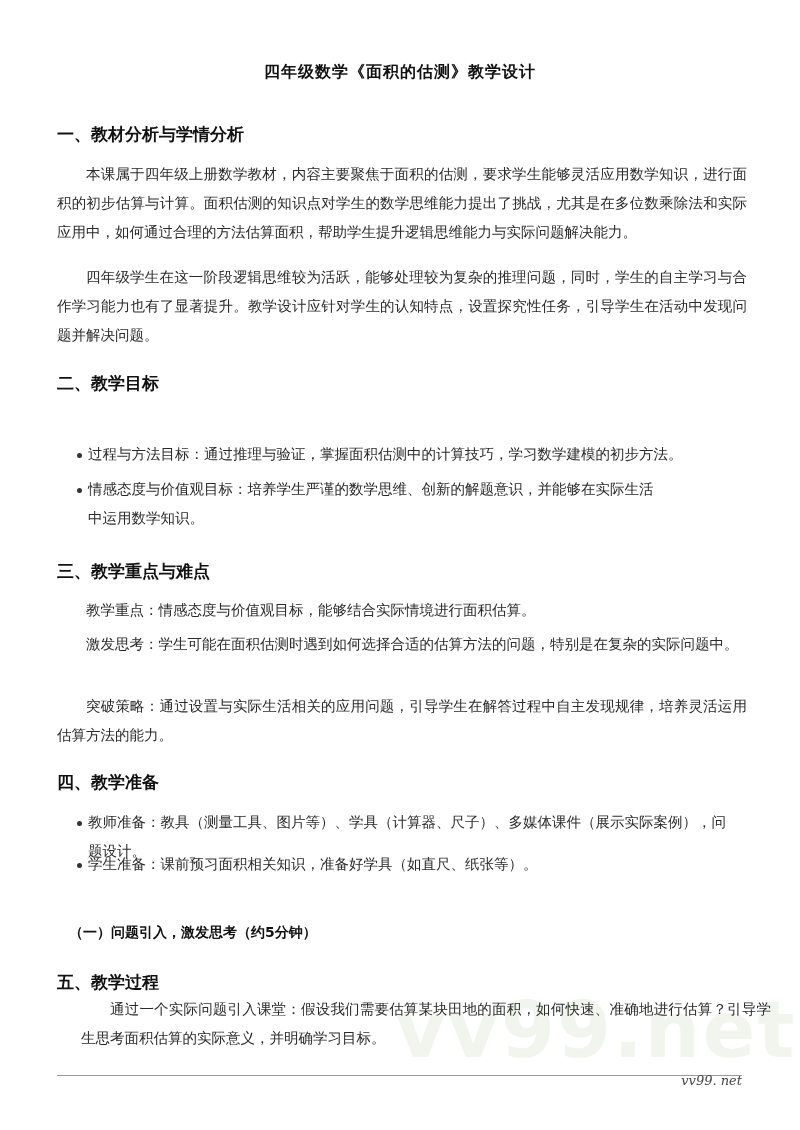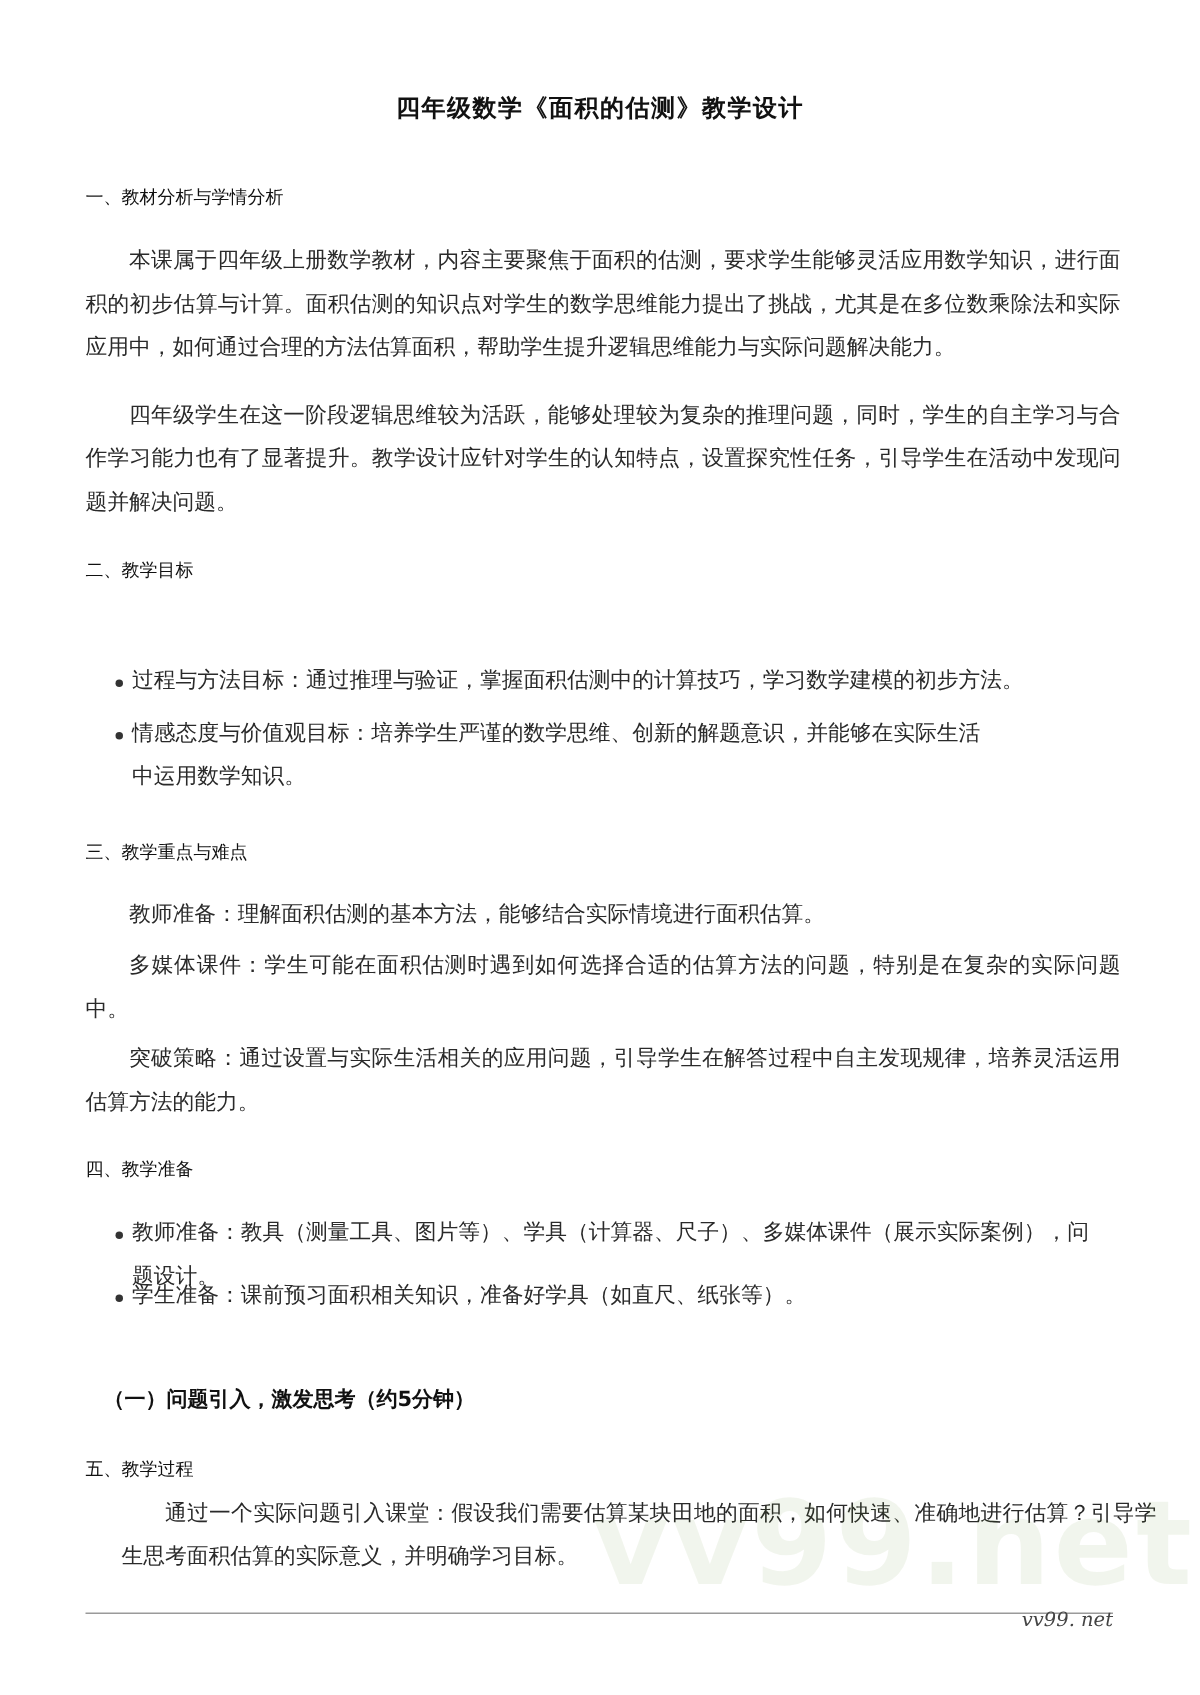--- a/index.html
+++ b/index.html
@@ -5,21 +5,21 @@
   html, body { margin: 0; padding: 0; background: #ffffff; }
   body { width: 800px; height: 1130px; position: relative; overflow: hidden; color: #222; }
   .page { position: absolute; left: 0; top: 0; width: 800px; height: 1130px; }
   .title {
     position: absolute; left: 0; width: 800px; top: 62px; text-align: center;
     font-family: "DejaVu Sans", sans-serif; font-size: 16px; font-weight: bold; color: #111;
     letter-spacing: 1px;
   }
   .h2 {
     position: absolute; left: 57px;
-    font-family: "DejaVu Sans", sans-serif; font-size: 12px; font-weight: normal; color: #111;
+    font-family: "DejaVu Sans", sans-serif; font-size: 17px; font-weight: bold; color: #111;
   }
   .h3 {
     position: absolute; left: 57px;
     font-family: "DejaVu Sans", sans-serif; font-size: 14px; font-weight: bold; color: #111;
   }
   .para {
     position: absolute; left: 57px; width: 690px;
     font-family: "DejaVu Serif", serif; font-size: 14.5px; line-height: 29px; color: #2a2a2a;
     text-indent: 2em; text-align: justify;
   }
@@ -59,22 +59,22 @@
   <div class="bullet" style="top:440px;">
     <span class="dot"></span>
     <span>过程与方法目标：通过推理与验证，掌握面积估测中的计算技巧，学习数学建模的初步方法。</span>
   </div>
   <div class="bullet" style="top:475px; width:600px;">
     <span class="dot"></span>
     <span>情感态度与价值观目标：培养学生严谨的数学思维、创新的解题意识，并能够在实际生活中运用数学知识。</span>
   </div>
 
   <div class="h2" style="top:560px;">三、教学重点与难点</div>
-  <div class="para" style="top:596px;">教师准备：理解面积估测的基本方法，能够结合实际情境进行面积估算。</div>
-  <div class="para" style="top:630px;">多媒体课件：学生可能在面积估测时遇到如何选择合适的估算方法的问题，特别是在复杂的实际问题中。</div>
+  <div class="para" style="top:596px;">教学重点：情感态度与价值观目标，能够结合实际情境进行面积估算。</div>
+  <div class="para" style="top:630px;">激发思考：学生可能在面积估测时遇到如何选择合适的估算方法的问题，特别是在复杂的实际问题中。</div>
   <div class="para" style="top:692px;">突破策略：通过设置与实际生活相关的应用问题，引导学生在解答过程中自主发现规律，培养灵活运用估算方法的能力。</div>
 
   <div class="h2" style="top:771px;">四、教学准备</div>
   <div class="bullet" style="top:808px;">
     <span class="dot"></span>
     <span>教师准备：教具（测量工具、图片等）、学具（计算器、尺子）、多媒体课件（展示实际案例），问题设计。</span>
   </div>
   <div class="bullet" style="top:850px;">
     <span class="dot"></span>
     <span>学生准备：课前预习面积相关知识，准备好学具（如直尺、纸张等）。</span>

